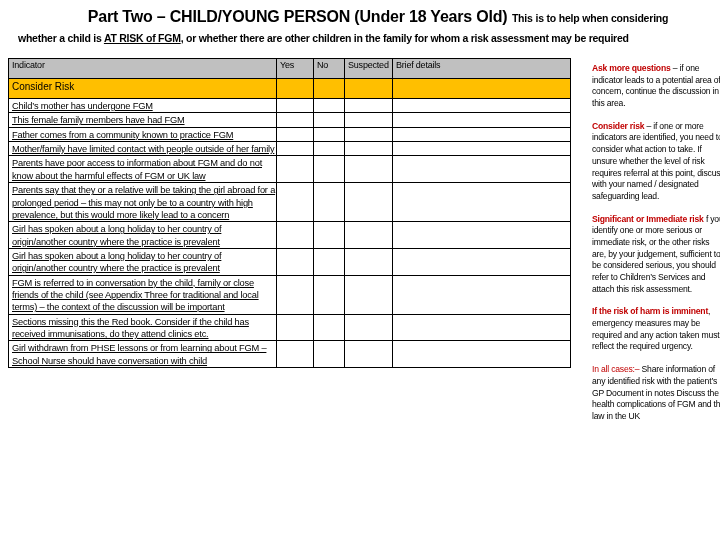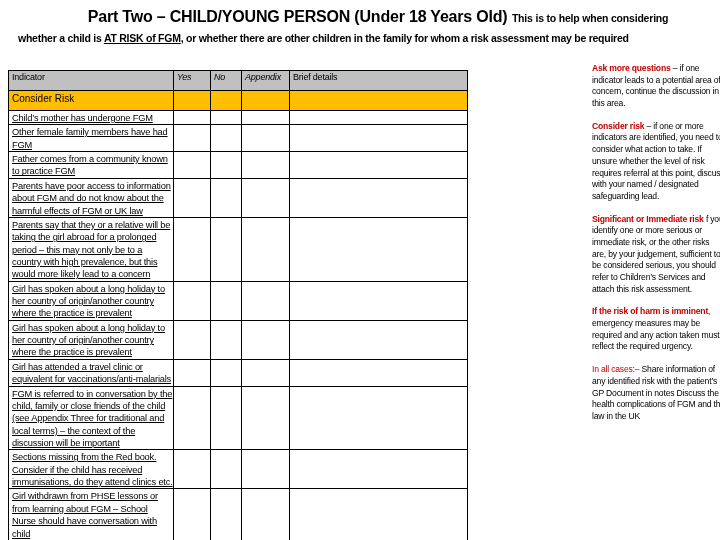--- a/index.html
+++ b/index.html
@@ -48,26 +48,25 @@
   }
   .ul {
     text-decoration: underline;
   }
 
   
   #risk-table {
     position: absolute;
     left: 8px;
     top: 58px;
-    width: 460px;
+    width: 563px;
     border-collapse: collapse;
     table-layout: fixed;
     font-size: 9.3px;
     letter-spacing: -0.2px;
-    margin-top: 12px;
   }
   #risk-table td, #risk-table th {
     border: 1px solid #000000;
     vertical-align: top;
     padding: 1px 0 0 3px;
     line-height: 1.33;
     font-weight: normal;
     text-align: left;
   }
   #risk-table thead th {
@@ -91,21 +90,21 @@
   td.ind.indent {
     padding-left: 8px;
   }
   td.ind.outdent {
     padding-left: 1px;
   }
   th.c-yes, td.c-yes { width: 33px; }
   th.c-no,  td.c-no  { width: 27px; }
   th.c-sus, td.c-sus { width: 44px; }
   th.c-brief, td.c-brief { width: 174px; }
-  th.c-yes, th.c-no, th.c-sus { text-align: center; padding-left: 0; font-style: italic; }
+  th.c-yes, th.c-no, th.c-sus { text-align: center; padding-left: 0; }
   th.c-brief { padding-left: 6px; }
 
   
   #guidance {
     position: absolute;
     left: 592px;
     top: 63px;
     width: 133px;
     font-size: 8.6px;
     line-height: 1.36;
@@ -136,54 +135,61 @@
     <span>whether a child is </span><span class="ul">AT RISK of FGM</span><span>, or whether there are other children in the family for whom a risk assessment may be required</span>
   </div>
 </div>
 
 <table id="risk-table">
   <thead>
     <tr>
       <th>Indicator</th>
       <th class="c-yes">Yes</th>
       <th class="c-no">No</th>
-      <th class="c-sus">Appendix</th>
+      <th class="c-sus">Suspected</th>
       <th class="c-brief">Brief details</th>
     </tr>
   </thead>
   <tbody id="table-body">
       <tr class="section-row">
         <td>Consider Risk</td>
         <td class="c-yes">&nbsp;</td>
         <td class="c-no">&nbsp;</td>
         <td class="c-sus">&nbsp;</td>
         <td class="c-brief">&nbsp;</td>
       </tr>
       <tr>
         <td class="ind indent">Child’s mother has undergone FGM</td>
         <td class="c-yes">&nbsp;</td>
         <td class="c-no">&nbsp;</td>
         <td class="c-sus">&nbsp;</td>
         <td class="c-brief">&nbsp;</td>
       </tr>
       <tr>
-        <td class="ind indent">Other female family members have had FGM</td>
+        <td class="ind indent">This female family members have had FGM</td>
         <td class="c-yes">&nbsp;</td>
         <td class="c-no">&nbsp;</td>
         <td class="c-sus">&nbsp;</td>
         <td class="c-brief">&nbsp;</td>
       </tr>
       <tr>
         <td class="ind indent">Father comes from a community known to practice FGM</td>
         <td class="c-yes">&nbsp;</td>
         <td class="c-no">&nbsp;</td>
         <td class="c-sus">&nbsp;</td>
         <td class="c-brief">&nbsp;</td>
       </tr>
       <tr>
+        <td class="ind indent">Mother/family have limited contact with people outside of her family</td>
+        <td class="c-yes">&nbsp;</td>
+        <td class="c-no">&nbsp;</td>
+        <td class="c-sus">&nbsp;</td>
+        <td class="c-brief">&nbsp;</td>
+      </tr>
+      <tr>
         <td class="ind">Parents have poor access to information about FGM and do not know about the harmful effects of FGM or UK law</td>
         <td class="c-yes">&nbsp;</td>
         <td class="c-no">&nbsp;</td>
         <td class="c-sus">&nbsp;</td>
         <td class="c-brief">&nbsp;</td>
       </tr>
       <tr>
         <td class="ind indent">Parents say that they or a relative will be taking the girl abroad for a prolonged period – this may not only be to a country with high prevalence, but this would more likely lead to a concern</td>
         <td class="c-yes">&nbsp;</td>
         <td class="c-no">&nbsp;</td>
@@ -198,35 +204,28 @@
         <td class="c-brief">&nbsp;</td>
       </tr>
       <tr>
         <td class="ind indent">Girl has spoken about a long holiday to her country of origin/another country where the practice is prevalent</td>
         <td class="c-yes">&nbsp;</td>
         <td class="c-no">&nbsp;</td>
         <td class="c-sus">&nbsp;</td>
         <td class="c-brief">&nbsp;</td>
       </tr>
       <tr>
-        <td class="ind indent">Girl has attended a travel clinic or equivalent for vaccinations/anti-malarials</td>
-        <td class="c-yes">&nbsp;</td>
-        <td class="c-no">&nbsp;</td>
-        <td class="c-sus">&nbsp;</td>
-        <td class="c-brief">&nbsp;</td>
-      </tr>
-      <tr>
         <td class="ind indent">FGM is referred to in conversation by the child, family or close friends of the child (see Appendix Three for traditional and local terms) – the context of the discussion will be important</td>
         <td class="c-yes">&nbsp;</td>
         <td class="c-no">&nbsp;</td>
         <td class="c-sus">&nbsp;</td>
         <td class="c-brief">&nbsp;</td>
       </tr>
       <tr>
-        <td class="ind indent">Sections missing from the Red book. Consider if the child has received immunisations, do they attend clinics etc.</td>
+        <td class="ind indent">Sections missing this the Red book. Consider if the child has received immunisations, do they attend clinics etc.</td>
         <td class="c-yes">&nbsp;</td>
         <td class="c-no">&nbsp;</td>
         <td class="c-sus">&nbsp;</td>
         <td class="c-brief">&nbsp;</td>
       </tr>
       <tr>
         <td class="ind outdent">Girl withdrawn from PHSE lessons or from learning about FGM – School Nurse should have conversation with child</td>
         <td class="c-yes">&nbsp;</td>
         <td class="c-no">&nbsp;</td>
         <td class="c-sus">&nbsp;</td>

